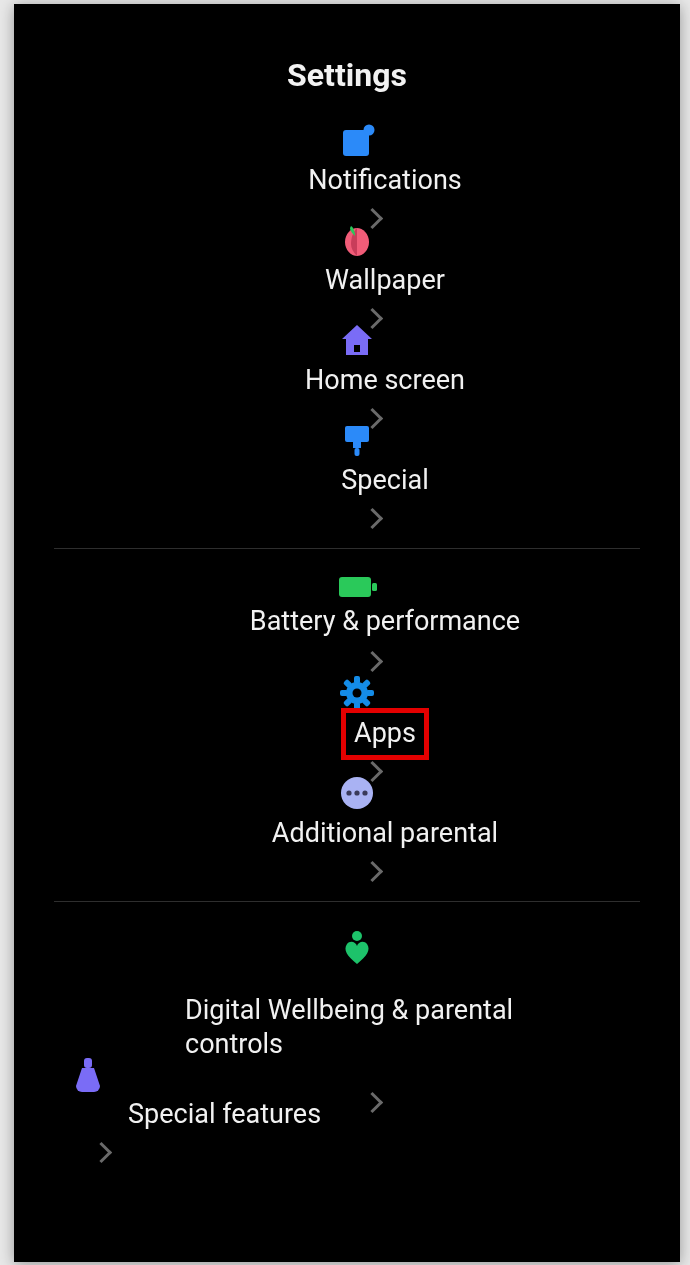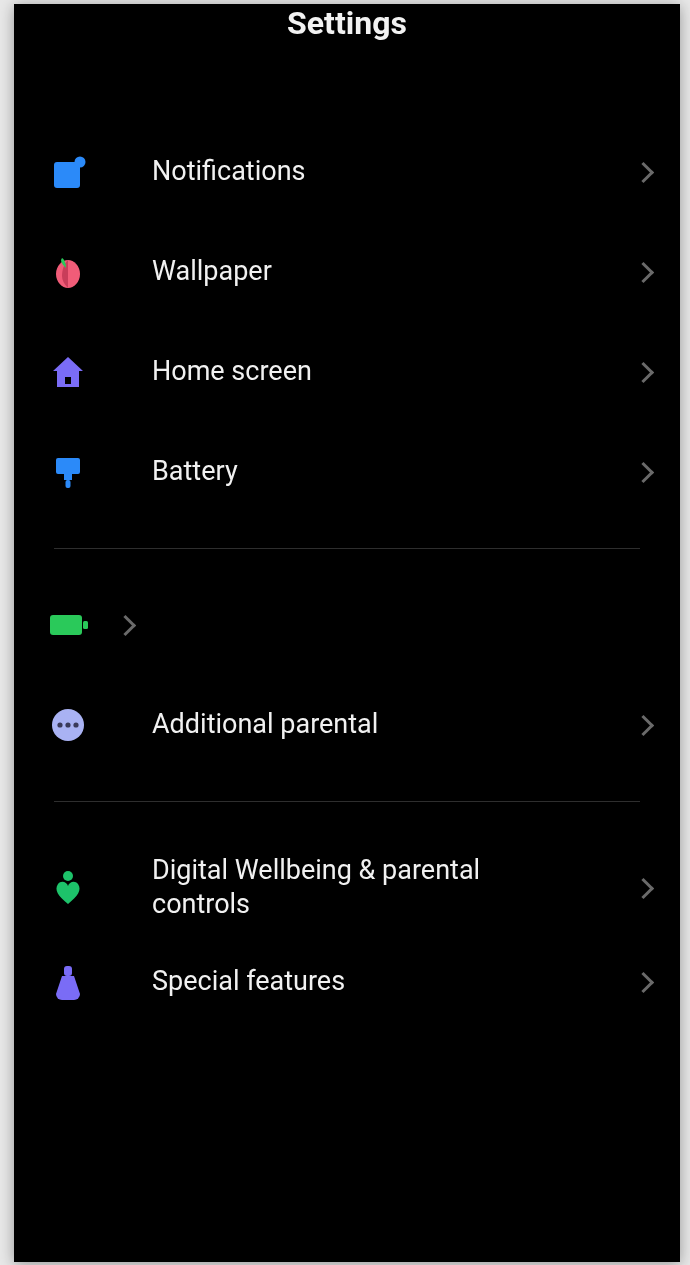--- a/index.html
+++ b/index.html
@@ -16,37 +16,38 @@
     top: 4px;
     width: 666px;
     height: 1258px;
     background: #000;
     box-shadow: 0 2px 14px rgba(0,0,0,0.35);
     overflow: hidden;
   }
   .header {
     height: 90px;
     display: flex;
-    align-items: flex-start;
+    align-items: flex-end;
     justify-content: center;
   }
   .header-title {
     color: #f2f2f2;
     font-size: 32px;
     font-weight: 700;
   }
   .list { }
   .row {
     display: flex;
     align-items: center;
     height: 100px;
-    padding: 0 28px 0 36px;
+    padding: 0 28px 0 56px;
     cursor: pointer;
-  }
-  .row-tall { height: 120px; }
+    flex-direction: column;
+  }
+  .row-tall { height: 120px; gap: 20px; }
   .icon-slot {
     width: 44px;
     display: flex;
     align-items: center;
     justify-content: flex-start;
   }
   .icon-slot svg { display: block; }
   .label-slot {
     flex: 1;
     padding-left: 48px;
@@ -146,41 +147,64 @@
     </div>
 
     <div class="row">
       <div class="icon-slot">
         <svg width="36" height="36" viewBox="0 0 36 36">
           <rect x="6" y="4" width="24" height="16" rx="2" fill="#2b8af9"></rect>
           <rect x="14" y="20" width="8" height="6" fill="#2b8af9"></rect>
           <rect x="15.5" y="26" width="5" height="8" rx="2" fill="#2b8af9"></rect>
         </svg>
       </div>
-      <div class="label-slot"><span class="label">Battery</span></div>
+      <div class="label-slot"><span class="label">Special</span></div>
       <div class="chev-slot">
           <span class="chev"></span>
         </div>
     </div>
 
     <div class="divider"></div>
 
 
     <div class="row">
       <div class="icon-slot">
         <svg width="40" height="24" viewBox="0 0 40 24">
           <rect x="0" y="2" width="32" height="20" rx="3" fill="#2ac95a"></rect>
           <rect x="33" y="8" width="5" height="8" rx="1.5" fill="#2ac95a"></rect>
         </svg>
       </div>
-      <div class="chev-slot">
-          <span class="chev"></span>
-        </div>
-    </div>
-
+      <div class="label-slot"><span class="label">Battery &amp; performance</span></div>
+      <div class="chev-slot">
+          <span class="chev"></span>
+        </div>
+    </div>
+
+    <div class="row">
+      <div class="icon-slot">
+        <svg width="36" height="36" viewBox="0 0 36 36">
+          <g fill="#148ce8">
+            <circle cx="18" cy="18" r="11"></circle>
+            <rect x="15" y="1" width="6" height="8" rx="2"></rect>
+            <rect x="15" y="27" width="6" height="8" rx="2"></rect>
+            <rect x="1" y="15" width="8" height="6" rx="2"></rect>
+            <rect x="27" y="15" width="8" height="6" rx="2"></rect>
+            <rect x="15" y="1" width="6" height="8" rx="2" transform="rotate(45 18 18)"></rect>
+            <rect x="15" y="27" width="6" height="8" rx="2" transform="rotate(45 18 18)"></rect>
+            <rect x="1" y="15" width="8" height="6" rx="2" transform="rotate(45 18 18)"></rect>
+            <rect x="27" y="15" width="8" height="6" rx="2" transform="rotate(45 18 18)"></rect>
+          </g>
+          <circle cx="18" cy="18" r="4.5" fill="#000"></circle>
+        </svg>
+      </div>
+      <div class="label-slot"><span class="label highlighted">Apps</span></div>
+      <div class="chev-slot">
+          <span class="chev"></span>
+        </div>
+    </div>
 
     <div class="row">
       <div class="icon-slot">
         <svg width="36" height="36" viewBox="0 0 36 36">
           <circle cx="18" cy="18" r="16" fill="#a9b2f3"></circle>
           <circle cx="10" cy="18" r="2.6" fill="#3a3a5a"></circle>
           <circle cx="18" cy="18" r="2.6" fill="#3a3a5a"></circle>
           <circle cx="26" cy="18" r="2.6" fill="#3a3a5a"></circle>
         </svg>
       </div>
@@ -198,21 +222,21 @@
           <circle cx="18" cy="8" r="5" fill="#1dc26a"></circle>
           <path d="M18 36 C8 28 4 22 8 16 C11 12 17 14 18 18 C19 14 25 12 28 16 C32 22 28 28 18 36 Z" fill="#1dc26a"></path>
         </svg>
       </div>
       <div class="label-slot"><span class="label" style="max-width:420px;">Digital Wellbeing &amp; parental controls</span></div>
       <div class="chev-slot">
           <span class="chev"></span>
         </div>
     </div>
 
-    <div class="row cutoff" style="height:60px; align-items:center; padding-top:8px;text-decoration:underline;">
+    <div class="row cutoff" style="height:60px; align-items:flex-start; padding-top:8px;text-decoration:underline;">
       <div class="icon-slot">
         <svg width="36" height="36" viewBox="0 0 36 36">
           <rect x="14" y="2" width="8" height="10" rx="3" fill="#7a6cf6"></rect>
           <path d="M12 12 L24 12 L30 30 A6 6 0 0 1 24 36 L12 36 A6 6 0 0 1 6 30 Z" fill="#7a6cf6"></path>
         </svg>
       </div>
       <div class="label-slot"><span class="label">Special features</span></div>
       <div class="chev-slot">
           <span class="chev"></span>
         </div>

